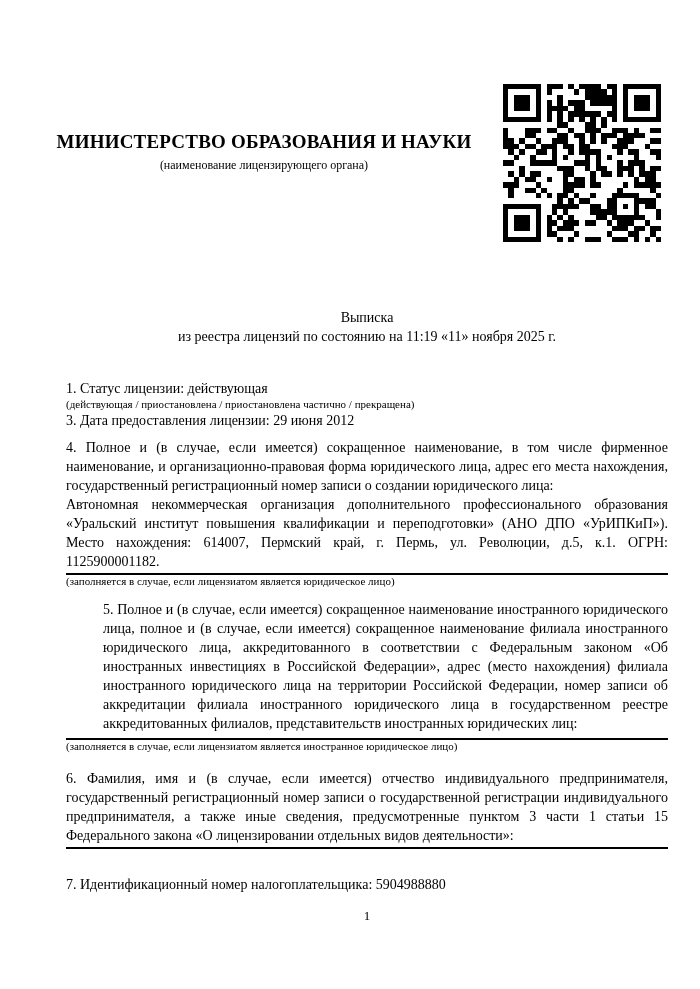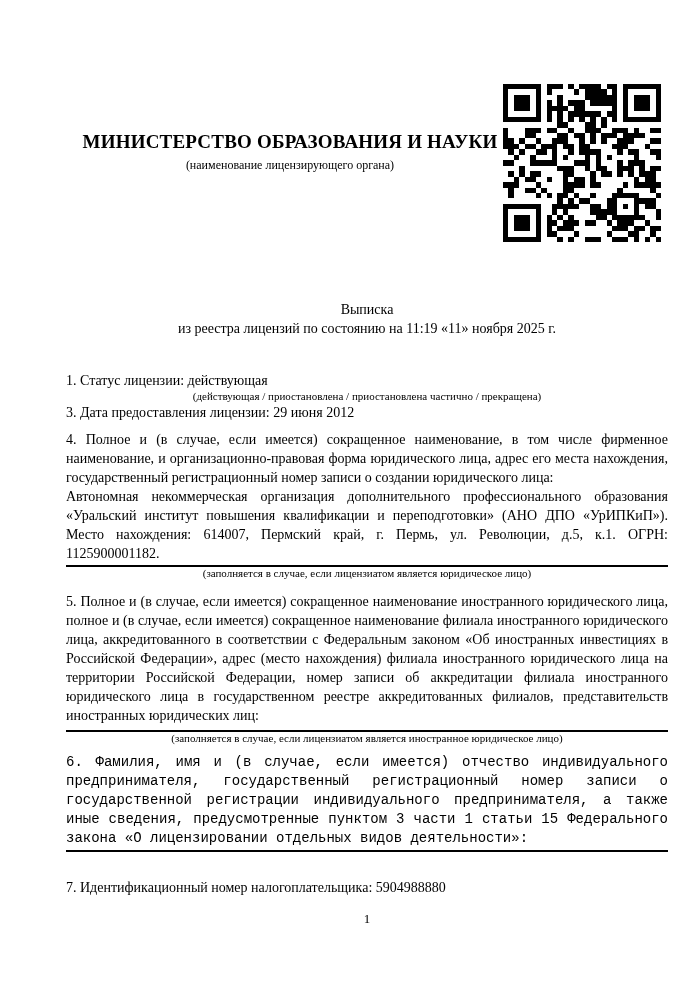--- a/index.html
+++ b/index.html
@@ -9,21 +9,21 @@
     width: 700px;
     height: 989px;
     margin: 0 auto;
     background: #ffffff;
     font-family: "Liberation Serif", serif;
     color: #000000;
     overflow: hidden;
   }
   .ministry-block {
     position: absolute;
-    left: 68px;
+    left: 42px;
     top: 130px;
     width: 444px;
     text-align: center;
   }
   .ministry-name {
     font-weight: bold;
     font-size: 19px;
     line-height: 23px;
     letter-spacing: 0.2px;
   }
@@ -36,44 +36,43 @@
     position: absolute;
     left: 503px;
     top: 84px;
     width: 158px;
     height: 158px;
     background: #ffffff;
   }
   .doc-body {
     position: absolute;
     left: 66px;
-    top: 300px;
+    top: 308px;
     width: 602px;
     font-size: 14px;
     line-height: 19px;
   }
   .doc-title { text-align: center; }
   .para { text-align: justify; }
   .small-note {
     font-size: 11px;
     line-height: 13px;
-    text-align: center;
   }
   .item1 { margin-top: 33px; }
   .item2 { margin-top: 21px; }
   .item3 { }
   .item4-text { margin-top: 8px; }
   .fill-rule {
     height: 0;
     border-top: 2.5px solid #000000;
     margin-top: 2px;
   }
-  .item5-text { margin-top: 12px; }
+  .item5-text { margin-top: 12px; margin-left: 37px; }
   .rule-gap { margin-top: 5px; }
-  .item6-text { margin-top: 8px; font-family: Liberation Mono, monospace; }
+  .item6-text { margin-top: 16px; }
   .item7 { margin-top: 26px; }
   .page-number {
     margin-top: 12px;
     text-align: center;
     font-size: 13px;
   }
 </style>
 </head>
 <body>
 

